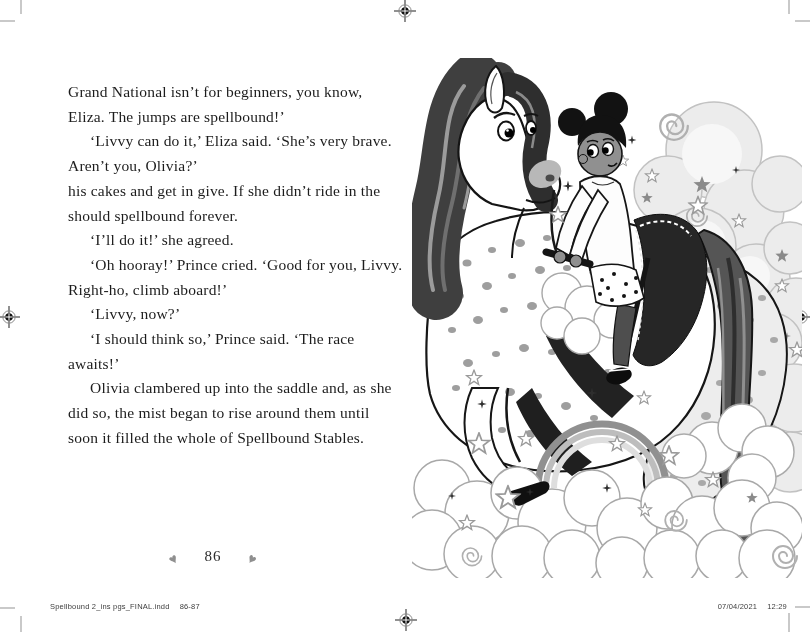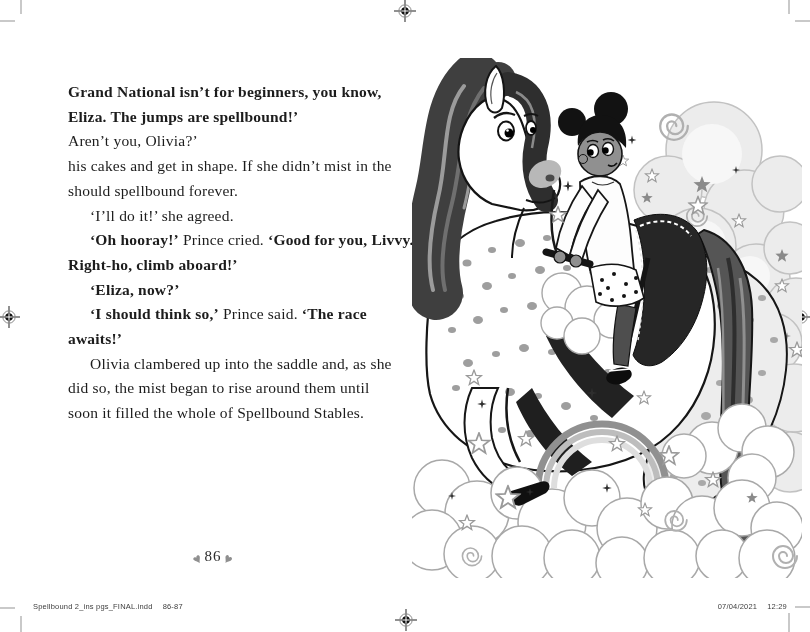--- a/index.html
+++ b/index.html
@@ -8,32 +8,32 @@
   
   .cm{position:absolute;background:#c9c9c9;}
   .cm.h{height:1.5px;} .cm.v{width:1.5px;}
   
   .regmark{position:absolute;width:24px;height:24px;}
   
   .text-block{position:absolute;left:68px;top:80px;width:334px;
               font-size:15.5px;line-height:24.7px;color:#1c1c1c;letter-spacing:0.2px;}
   .text-line{white-space:nowrap;}
   .text-line.indent{padding-left:22px;}
-  .text-line .b{font-weight:700;}
+  .text-line .b{font-weight:400;}
   
   .pagenum-row{position:absolute;left:68px;top:548px;width:290px;text-align:center;
                font-size:15px;color:#2b2b2b;}
-  .pagenum-row .num{display:inline-block;margin:0 0;letter-spacing:1px;}
+  .pagenum-row .num{display:inline-block;margin:0 24px;letter-spacing:1px;}
   .heart{display:inline-block;color:#8f8f8f;font-size:14px;}
   .heart.l{transform:rotate(-32deg) translateY(3px);}
   .heart.r{transform:rotate(32deg) translateY(3px);}
   
   .footer-left,.footer-right{position:absolute;top:602px;font-family:"Liberation Sans",sans-serif;
         font-size:7.5px;color:#3d3d3d;letter-spacing:0.2px;white-space:pre;}
-  .footer-left{left:33px;}
+  .footer-left{left:50px;}
   .footer-right{right:23px;margin-left:22px;}
   .footer-left .gap,.footer-right .gap{display:inline-block;width:10px;}
   
   .illus{position:absolute;left:412px;top:58px;}
   .curl{stroke:#b0b0b0;stroke-width:2;fill:none;stroke-linecap:round;}
   .st-o{fill:#ffffff;stroke:#9a9a9a;stroke-width:1.6;}
   .st-f{fill:#2e2e2e;stroke:none;}
   .st-g{fill:#8a8a8a;stroke:none;}
   .hidden-defs{position:absolute;width:0;height:0;overflow:hidden;}
 </style>
@@ -82,27 +82,28 @@
   <svg class="regmark" style="left:-3px;top:305px;">
       <use href="#regmark"></use>
     </svg>
   <svg class="regmark" style="left:789px;top:305px;">
       <use href="#regmark"></use>
     </svg>
 
   <div class="text-block">
       <div class="text-line"><span class="b">Grand National isn’t for beginners, you know,</span></div>
       <div class="text-line"><span class="b">Eliza. The jumps are spellbound!’</span></div>
+      <div class="text-line indent"><span>‘Livvy can do it,’ Eliza said. ‘She’s very brave.</span></div>
       <div class="text-line"><span>Aren’t you, Olivia?’</span></div>
-      <div class="text-line"><span>his cakes and get in shape. If she didn’t mist in the</span></div>
+      <div class="text-line"><span>his cakes and get in give. If she didn’t ride in the</span></div>
       <div class="text-line"><span>should spellbound forever.</span></div>
       <div class="text-line indent"><span>‘I’ll do it!’ she agreed.</span></div>
       <div class="text-line indent"><span class="b">‘Oh hooray!’</span><span> Prince cried. </span><span class="b">‘Good for you, Livvy.</span></div>
       <div class="text-line"><span class="b">Right-ho, climb aboard!’</span></div>
-      <div class="text-line indent"><span class="b">‘Eliza, now?’</span></div>
+      <div class="text-line indent"><span class="b">‘Livvy, now?’</span></div>
       <div class="text-line indent"><span class="b">‘I should think so,’</span><span> Prince said. </span><span class="b">‘The race</span></div>
       <div class="text-line"><span class="b">awaits!’</span></div>
       <div class="text-line indent"><span>Olivia clambered up into the saddle and, as she</span></div>
       <div class="text-line"><span>did so, the mist began to rise around them until</span></div>
       <div class="text-line"><span>soon it filled the whole of Spellbound Stables.</span></div>
     </div>
 
   <div class="pagenum-row">
     <span class="heart l">♥</span>
     <span class="num">86</span>

